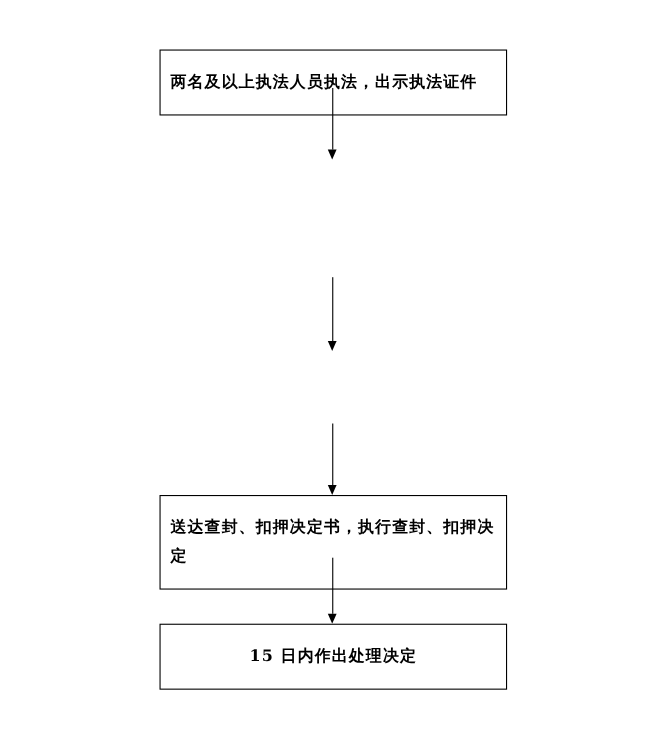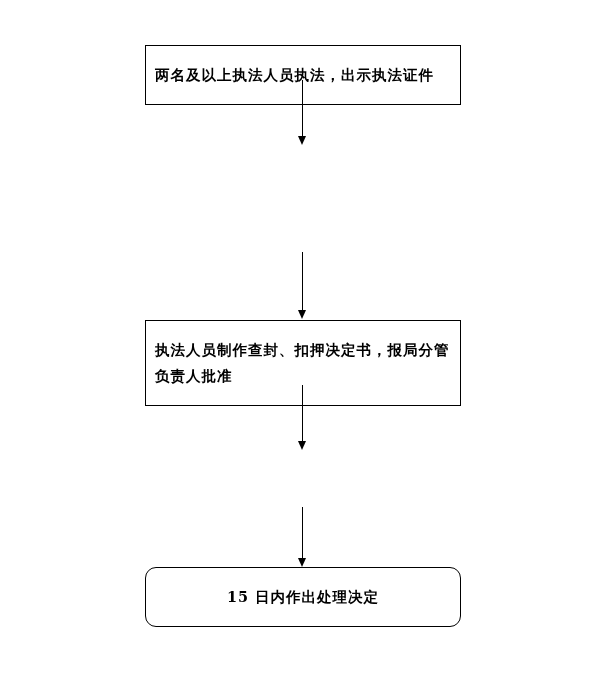--- a/index.html
+++ b/index.html
@@ -33,21 +33,21 @@
     padding: 16px 9px;
     text-align: left;
   }
   .flow-box.center .box-text {
     text-align: center;
   }
   .box-1 { top: 45px;  min-height: 34px; }
   .box-2 { top: 145px; min-height: 106px; }
   .box-3 { top: 320px; min-height: 64px; }
   .box-4 { top: 450px; min-height: 56px; }
-  .box-5 { top: 567px; min-height: 41px; border-radius: 11px; }
+  .box-5 { top: 567px; min-height: 41px; }
 
   .flow-arrow {
     position: absolute;
     left: 302px;
     width: 1px;
     background: #000000;
   }
   .arrow-1 { top: 80px;  height: 56px; }
   .arrow-2 { top: 252px; height: 58px; }
   .arrow-3 { top: 385px; height: 56px; }
@@ -75,28 +75,28 @@
 
   <div class="flow-arrow arrow-1">
     <span class="arrowhead"></span>
   </div>
 
 
   <div class="flow-arrow arrow-2">
     <span class="arrowhead"></span>
   </div>
 
-  <div class="flow-box box-3">
-    <span class="box-text">执法人员制作查封、扣押决定书，报局分管负责人批准</span>
-  </div>
 
   <div class="flow-arrow arrow-3">
     <span class="arrowhead"></span>
   </div>
 
+  <div class="flow-box box-4">
+    <span class="box-text">送达查封、扣押决定书，执行查封、扣押决定</span>
+  </div>
 
   <div class="flow-arrow arrow-4">
     <span class="arrowhead"></span>
   </div>
 
   <div class="flow-box box-5 center">
     <span class="box-text">15 日内作出处理决定</span>
   </div>
 
 </div>

